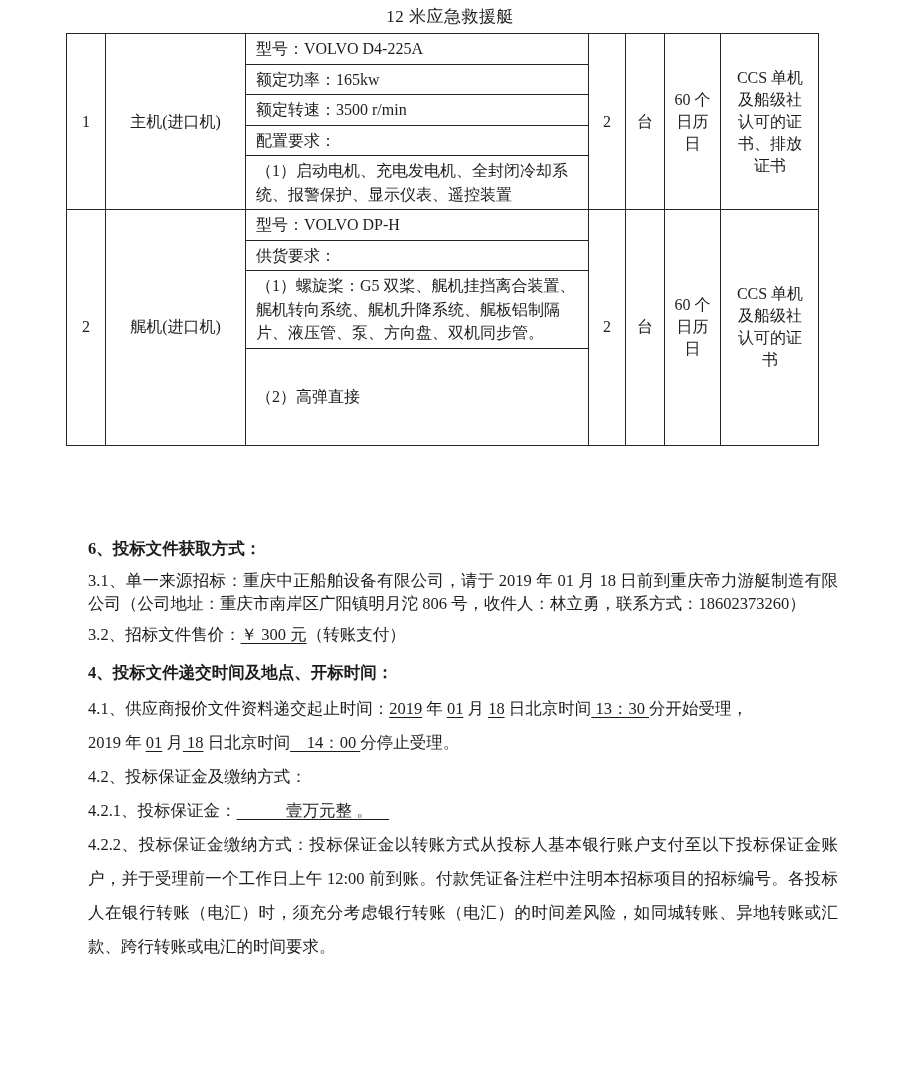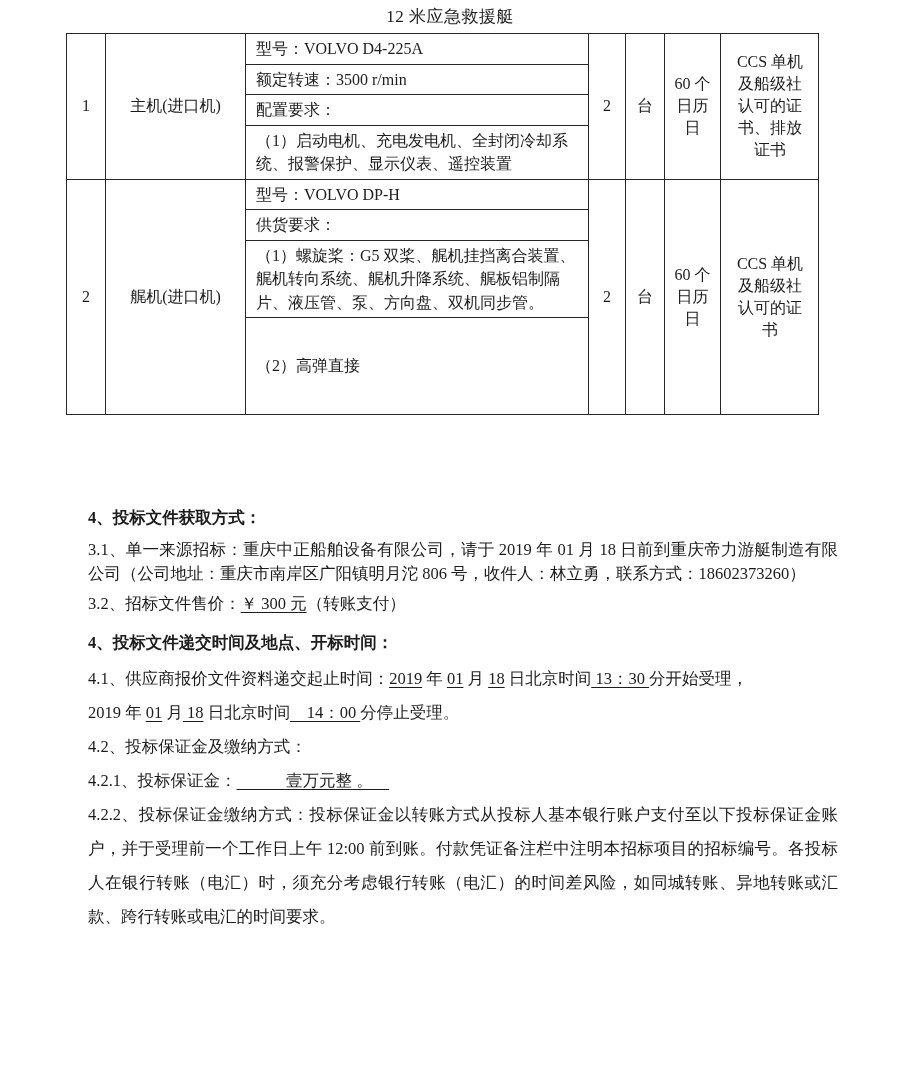--- a/index.html
+++ b/index.html
@@ -101,20 +101,21 @@
 <body>
 
 <div class="page-title">12 米应急救援艇</div>
 
 <div class="spec-table">
     <div class="t-row" data-row="0">
       <div class="cell c0">1</div>
       <div class="cell c1">主机(进口机)</div>
       <div class="cell c2 spec-stack">
         <div class="spec-sub">型号：VOLVO D4-225A</div>
+        <div class="spec-sub">额定功率：165kw</div>
         <div class="spec-sub">额定转速：3500 r/min</div>
         <div class="spec-sub">配置要求：</div>
         <div class="spec-sub">（1）启动电机、充电发电机、全封闭冷却系统、报警保护、显示仪表、遥控装置</div>
       </div>
       <div class="cell c3">2</div>
       <div class="cell c4">台</div>
       <div class="cell c5">60 个日历日</div>
       <div class="cell c6">CCS 单机及船级社认可的证书、排放证书</div>
     </div>
     <div class="t-row" data-row="1">
@@ -127,21 +128,21 @@
         <div class="spec-sub">（2）高弹直接</div>
       </div>
       <div class="cell c3">2</div>
       <div class="cell c4">台</div>
       <div class="cell c5">60 个日历日</div>
       <div class="cell c6">CCS 单机及船级社认可的证书</div>
     </div>
   </div>
 
 <div class="sections">
-    <p class="heading heading-first"><span>4、投标文件获取方式：</span></p>
+    <p class="heading heading-first"><span>6、投标文件获取方式：</span></p>
     <p class="body-tight"><span>3.1、单一来源招标：重庆中正船舶设备有限公司，请于 2019 年 01 月 18 日前到重庆帝力游艇制造有限公司（公司地址：重庆市南岸区广阳镇明月沱 806 号，收件人：林立勇，联系方式：18602373260）</span></p>
     <p class="body-tight"><span>3.2、招标文件售价：</span><span class="u">￥ 300 元</span><span>（转账支付）</span></p>
     <p class="heading"><span>4、投标文件递交时间及地点、开标时间：</span></p>
     <p class="body-loose body-loose-first"><span>4.1、供应商报价文件资料递交起止时间：</span><span class="u">2019</span><span> 年 </span><span class="u">01</span><span> 月 </span><span class="u">18</span><span> 日北京时间</span><span class="u"> 13：30 </span><span>分开始受理，</span><br><span>2019 年 </span><span class="u">01</span><span> 月</span><span class="u"> 18</span><span> 日北京时间</span><span class="u">　14：00 </span><span>分停止受理。</span></p>
     <p class="body-loose"><span>4.2、投标保证金及缴纳方式：</span></p>
     <p class="body-loose"><span>4.2.1、投标保证金：</span><span class="u">　　　壹万元整 。　</span></p>
     <p class="body-loose"><span>4.2.2、投标保证金缴纳方式：投标保证金以转账方式从投标人基本银行账户支付至以下投标保证金账户，并于受理前一个工作日上午 12:00 前到账。付款凭证备注栏中注明本招标项目的招标编号。各投标人在银行转账（电汇）时，须充分考虑银行转账（电汇）的时间差风险，如同城转账、异地转账或汇款、跨行转账或电汇的时间要求。</span></p>
   </div>
 
 </body></html>

